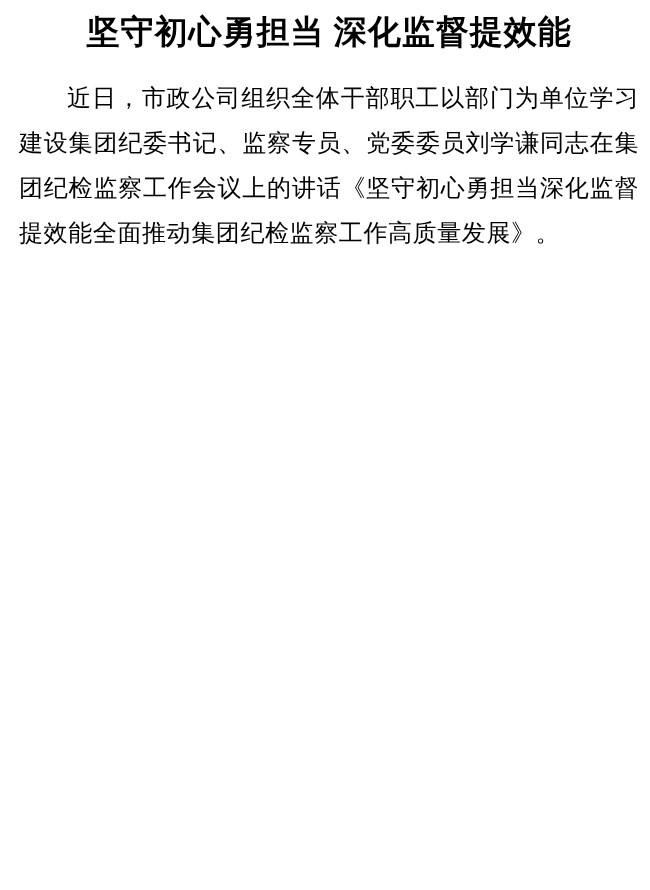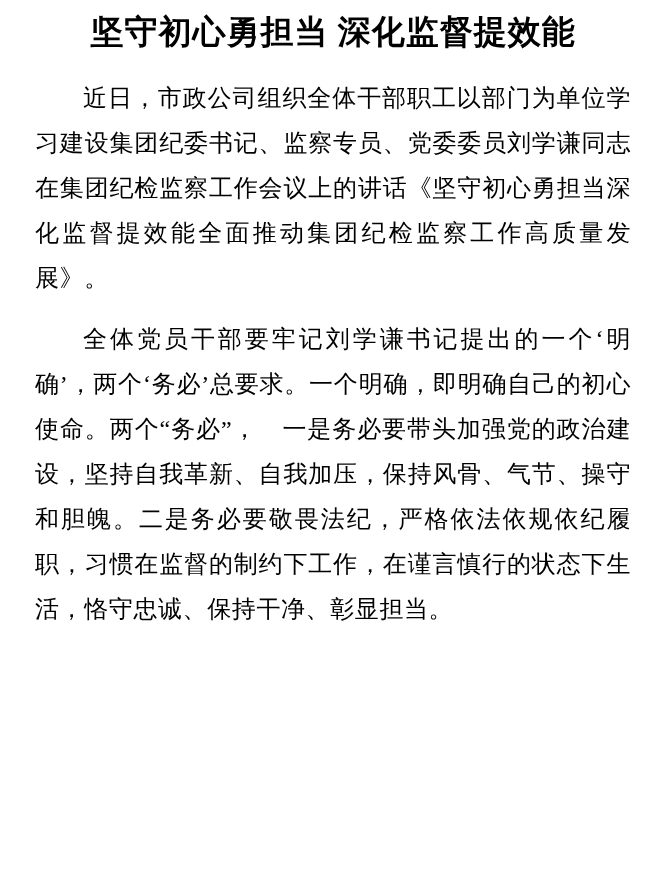--- a/index.html
+++ b/index.html
@@ -6,46 +6,45 @@
     margin: 0;
     padding: 0;
     background: #ffffff;
   }
   .page {
     width: 650px;
     height: 890px;
     box-sizing: border-box;
     background: #ffffff;
     color: #000000;
-    padding: 8px 3px 0 19px;
+    padding: 8px 3px 0 11px;
     overflow: hidden;
     font-family: "Liberation Serif", "DejaVu Serif", serif;
   }
   .doc-title {
     font-size: 33px;
     font-weight: bold;
     text-align: center;
     letter-spacing: 1px;
     line-height: 40px;
     margin: 4px 0 24px 0;
     color: #000000;
   }
   .para {
     font-size: 24px;
     line-height: 45px;
     letter-spacing: 0.6px;
     text-align: justify;
     text-indent: 2em;
-    margin: 16px;
+    margin: 8px;
     color: #000000;
   }
 </style>
 </head>
 <body>
 
 <div class="page">
   <h1 class="doc-title">坚守初心勇担当 深化监督提效能</h1>
 
   <p class="para">近日，市政公司组织全体干部职工以部门为单位学习建设集团纪委书记、监察专员、党委委员刘学谦同志在集团纪检监察工作会议上的讲话《坚守初心勇担当深化监督提效能全面推动集团纪检监察工作高质量发展》。</p>
 
 
-  <p class="para">全体党员干部要牢记刘学谦书记提出的一个‘明确’，两个‘务必’总要求。一个明确，即明确自己的初心使命。两个“务必”，　一是务必要带头加强党的政治建设，坚持自我革新、自我加压，保持风骨、气节、操守和胆魄。二是务必要敬畏法纪，严格依法依规依纪履职，习惯在监督的制约下工作，在谨言慎行的状态下生活，恪守忠诚、保持干净、彰显担当。</p>
 </div>
 
 </body></html>

